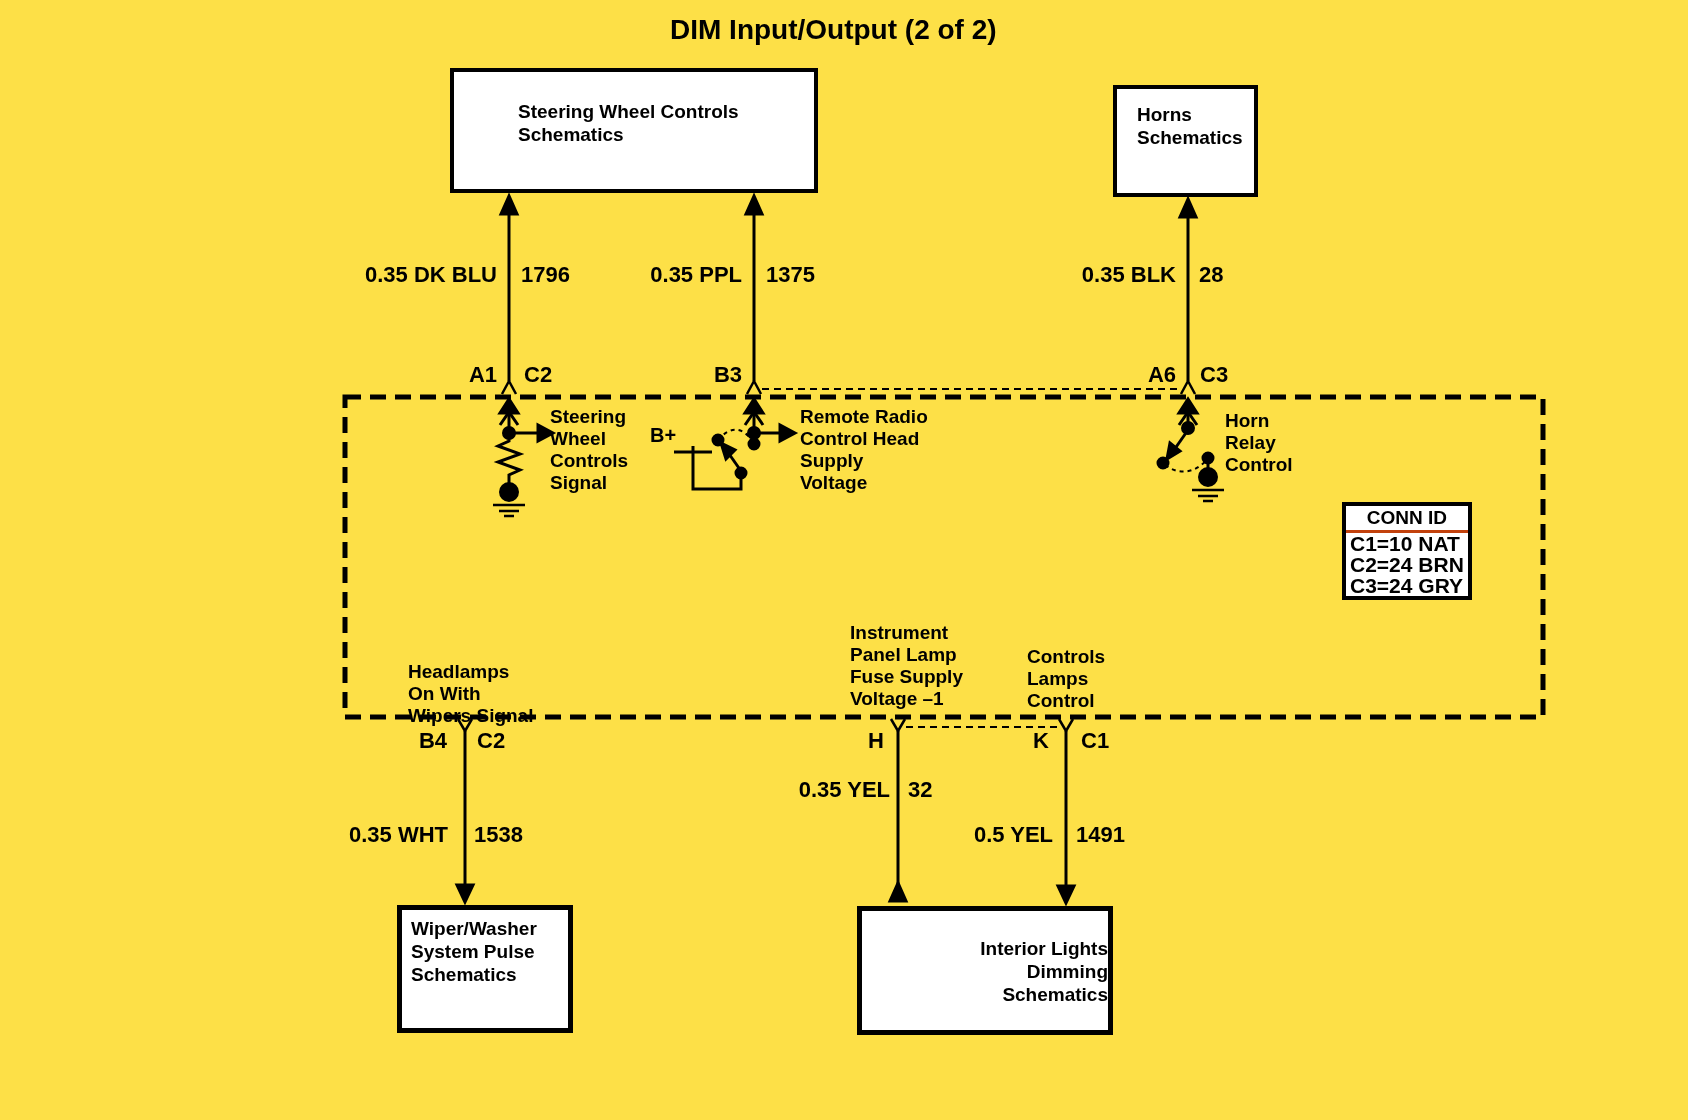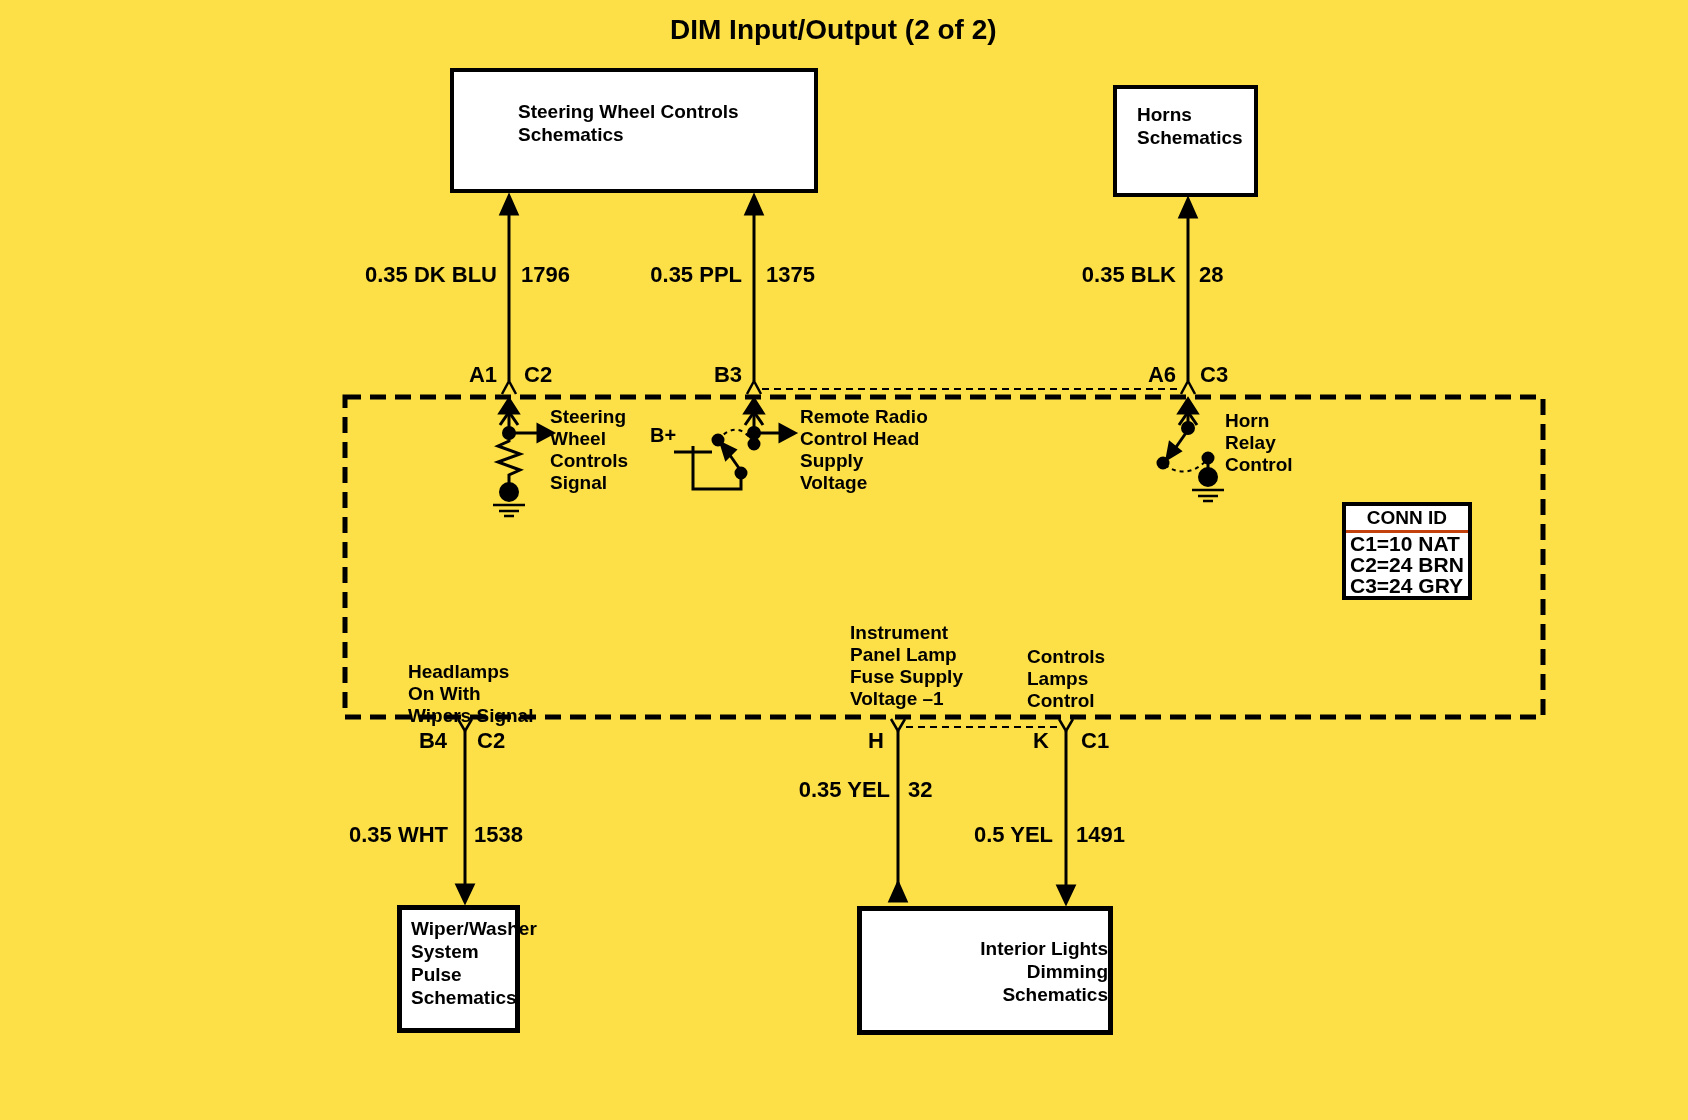--- a/index.html
+++ b/index.html
@@ -124,21 +124,21 @@
     </div>
   </div>
 
   <div class="box" style="left:1113px;top:85px;width:145px;height:112px;">
     <div class="box-label" style="padding:14px 0 0 20px;">
       <div>Horns</div>
       <div>Schematics</div>
     </div>
   </div>
 
-  <div class="box" style="left:397px;top:905px;width:123px;height:128px;border-width:5px;">
+  <div class="box" style="left:397px;top:905px;width:176px;height:128px;border-width:5px;">
     <div class="box-label" style="padding:7px 0 0 9px;">
       <div>Wiper/Washer</div>
       <div>System Pulse</div>
       <div>Schematics</div>
     </div>
   </div>
 
   <div class="box" style="left:857px;top:906px;width:256px;height:129px;border-width:5px;">
     <div class="box-label" style="padding:26px 0 0 64px;text-align:right;">
       <div>Interior Lights</div>

